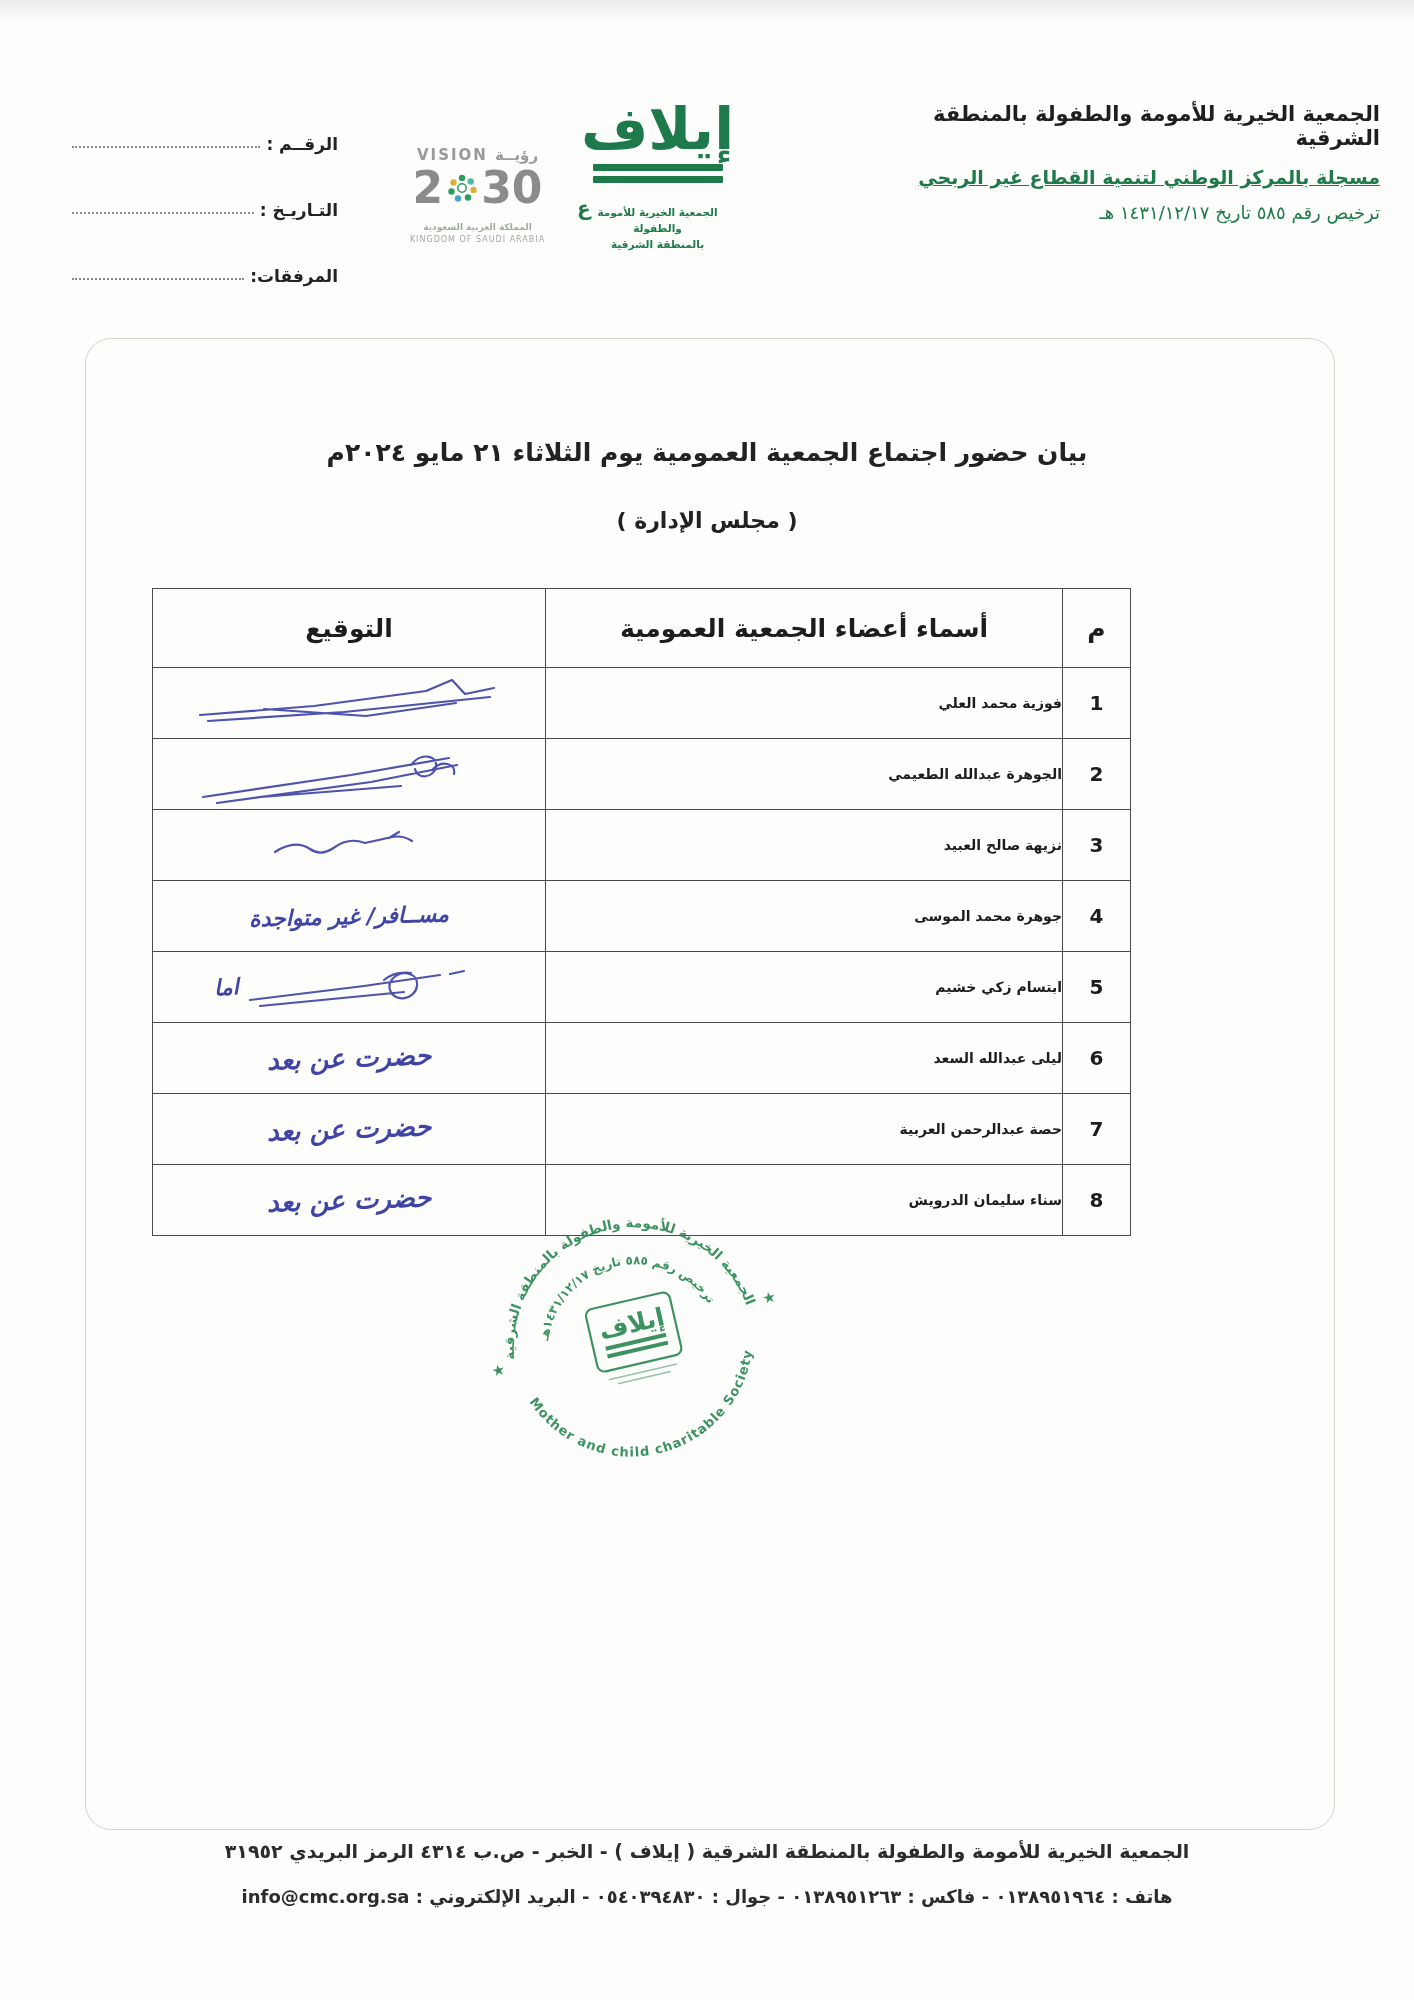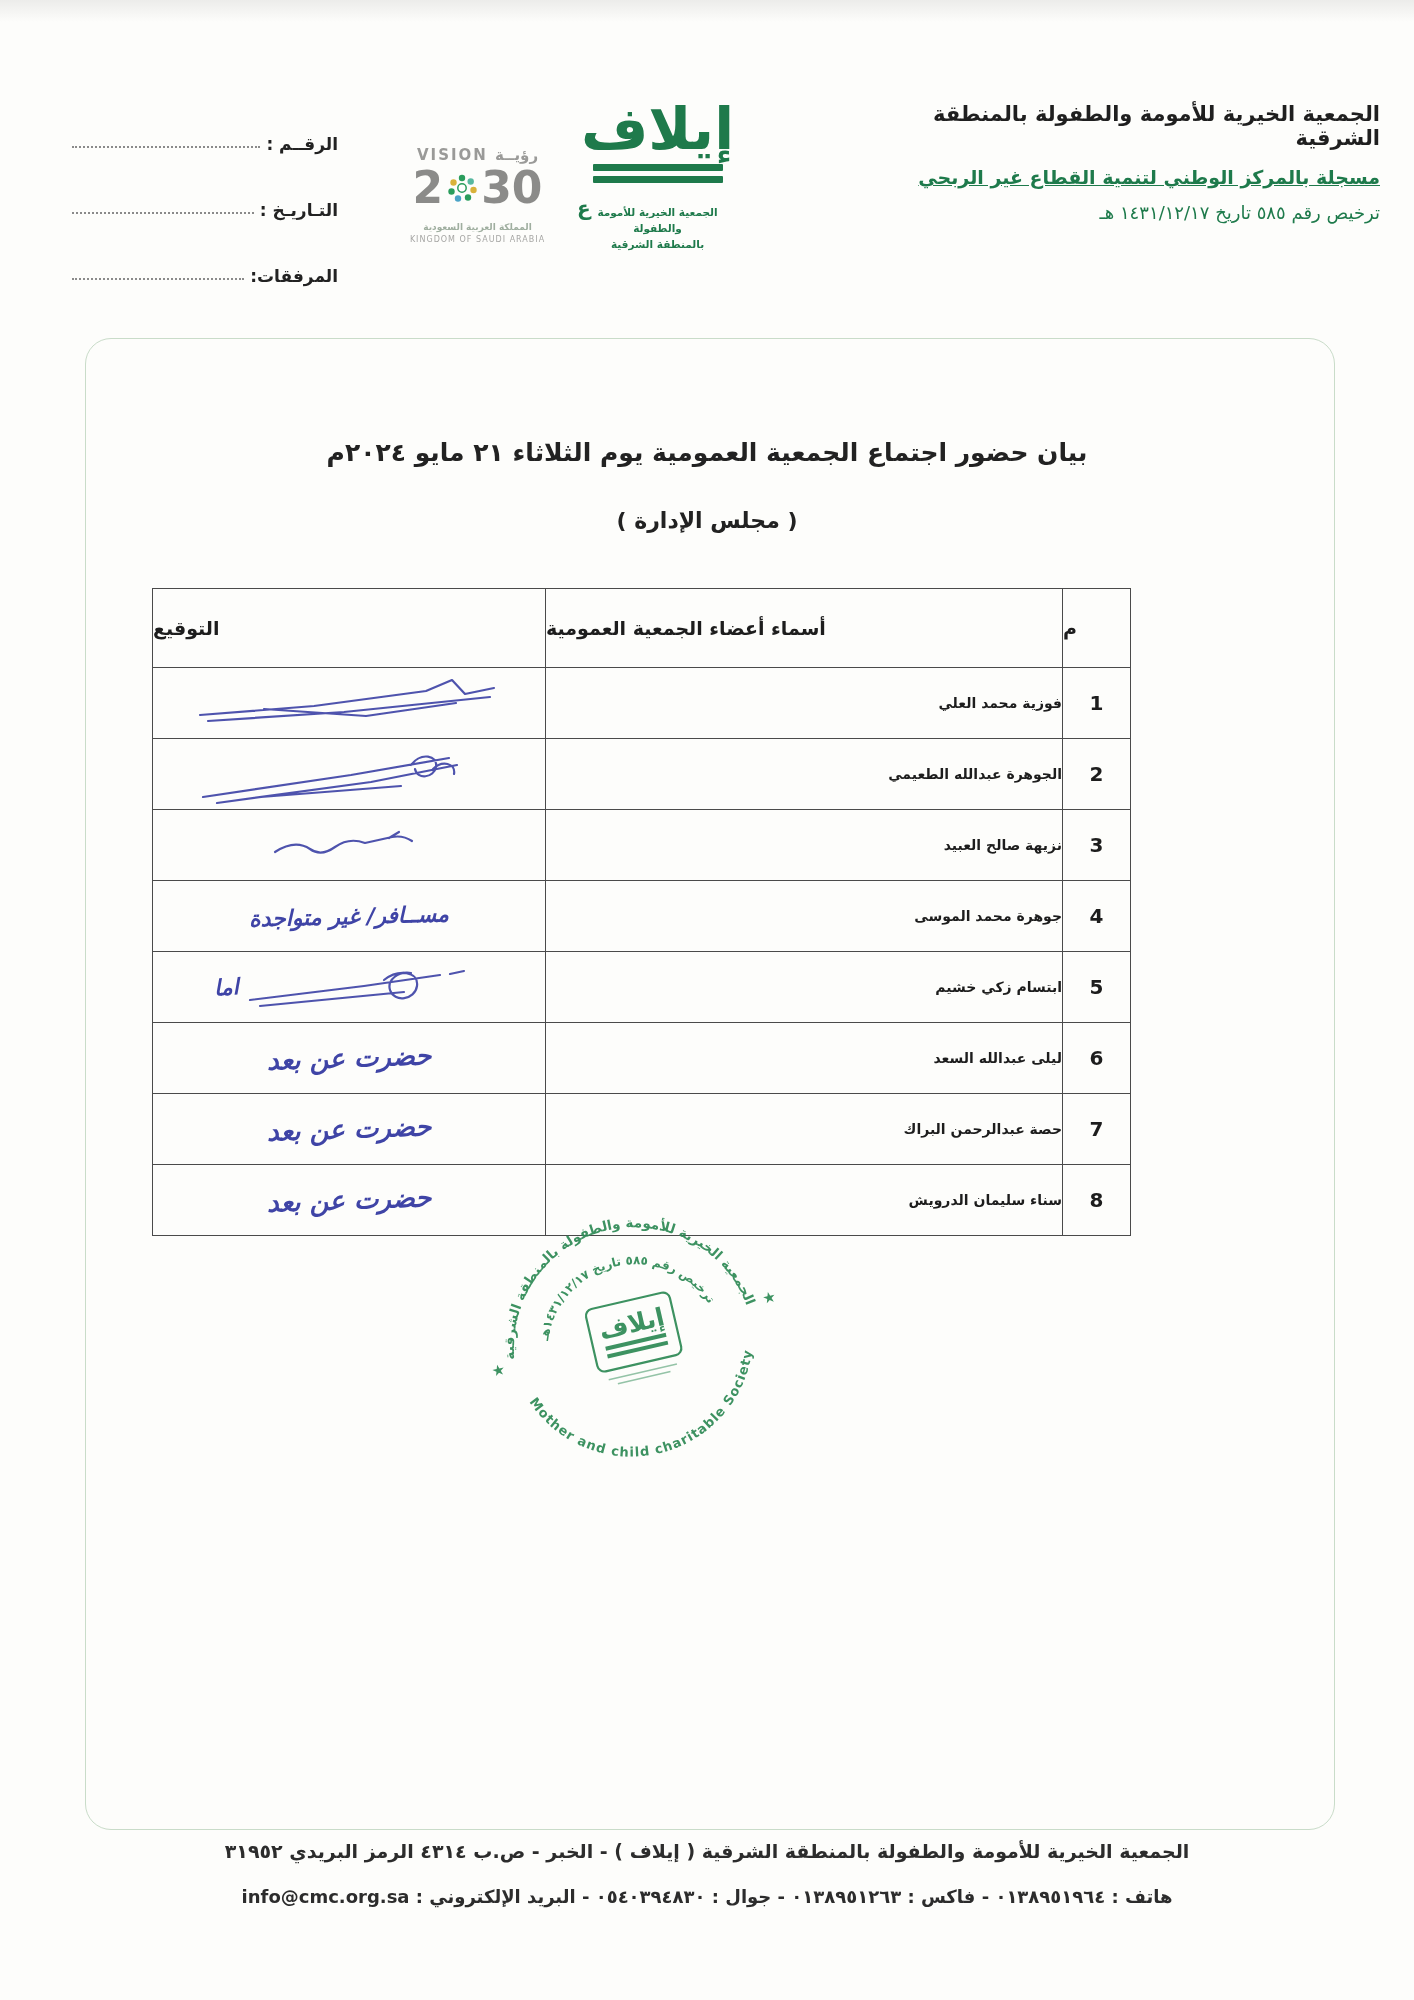--- a/index.html
+++ b/index.html
@@ -32,21 +32,21 @@
   .field .dots{flex:1;border-bottom:2px dotted #8a8a8a;margin:0 6px 4px 2px;height:12px;}
   
   .main-box{position:absolute;left:85px;top:338px;width:1248px;height:1490px;
     border:1.5px solid #c9dcc9;border-radius:26px;}
   .doc-title{position:absolute;left:0;width:1414px;text-align:center;direction:rtl;font-weight:bold;color:#222;}
   .doc-title.t1{top:438px;font-size:25px;}
   .doc-title.t2{top:508px;font-size:22px;}
   
   table.att{position:absolute;left:152px;top:588px;width:978px;border-collapse:collapse;direction:rtl;table-layout:fixed;}
   table.att th,table.att td{border:1.5px solid #4a4a4a;padding:0;}
-  table.att th{height:78px;font-size:19px;font-weight:bold;text-align:left;color:#1d1d1d;}
+  table.att th{height:78px;font-size:25px;font-weight:bold;text-align:center;color:#1d1d1d;}
   col.c-num{width:68px;}col.c-name{width:517px;}col.c-sig{width:393px;}
   td.num{height:70px;text-align:center;font-size:20px;font-weight:bold;color:#1d1d1d;}
   td.name{padding-right:20px;font-size:14px;font-weight:bold;color:#1d1d1d;}
   td.sig{position:relative;overflow:visible;}
   .sig-wrap{position:absolute;inset:0;display:flex;align-items:center;justify-content:center;}
   .ink{color:#3f44a6;}
   .hand{font-style:italic;font-weight:600;color:#3f44a6;white-space:nowrap;}
   .hand.remote{font-size:26px;transform:rotate(-2deg);}
   .hand.note{font-size:22px;transform:rotate(-1.5deg);letter-spacing:1px;}
   .hand.initial{font-size:22px;margin-right:6px;transform:rotate(-4deg);}
@@ -197,21 +197,21 @@
       <td class="num">6</td>
       <td class="name">ليلى عبدالله السعد</td>
       <td class="sig">
         <div class="sig-wrap">
           <span class="hand remote ink">حضرت عن بعد</span>
         </div>
       </td>
     </tr>
     <tr>
       <td class="num">7</td>
-      <td class="name">حصة عبدالرحمن البراك</td>
+      <td class="name">حصة عبدالرحمن العربية</td>
       <td class="sig">
         <div class="sig-wrap">
           <span class="hand remote ink">حضرت عن بعد</span>
         </div>
       </td>
     </tr>
     <tr>
       <td class="num">8</td>
       <td class="name">سناء سليمان الدرويش</td>
       <td class="sig">

